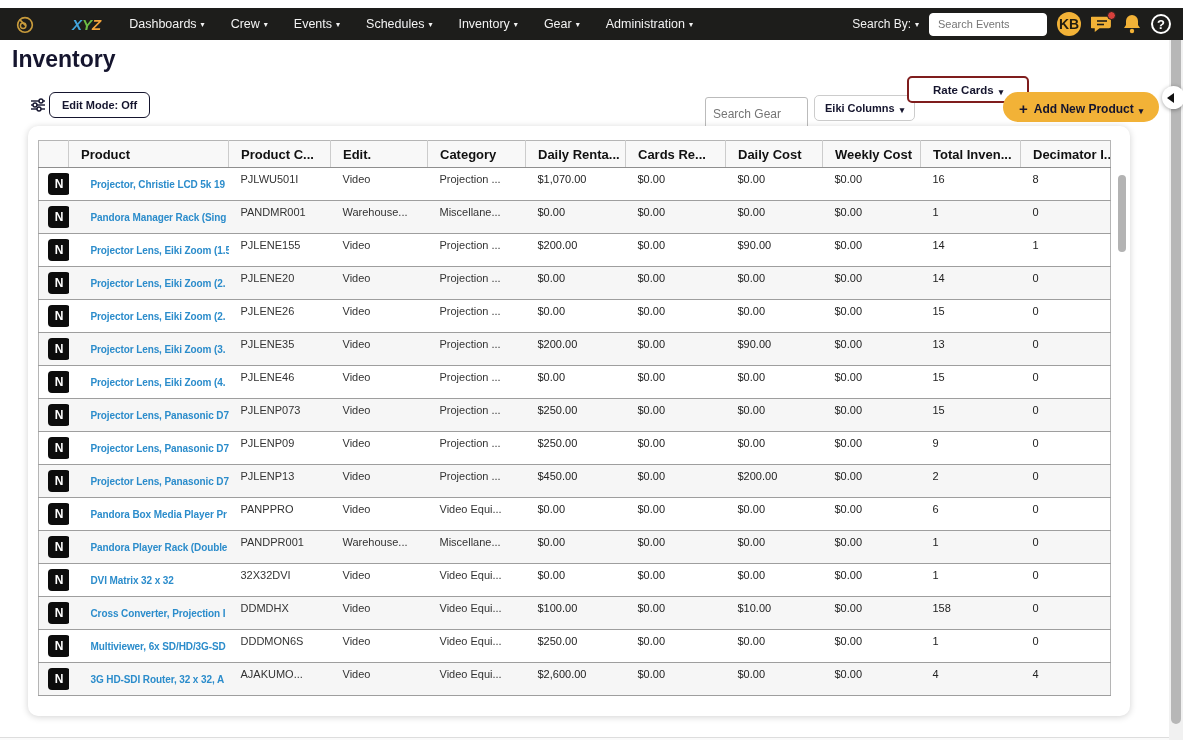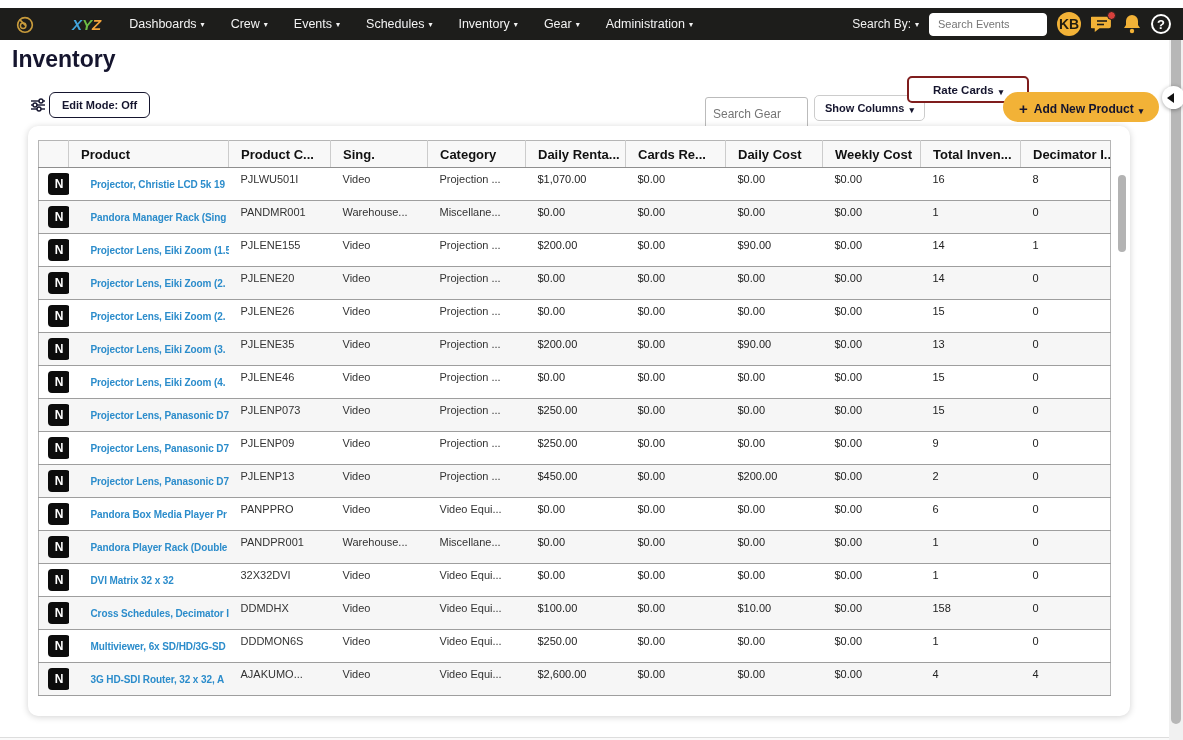--- a/index.html
+++ b/index.html
@@ -165,21 +165,21 @@
   <circle cx="5" cy="8" r="2" fill="#fff" stroke="#15152e" stroke-width="1.4"></circle>
   <line x1="1" y1="12" x2="15" y2="12" stroke="#15152e" stroke-width="1.4"></line>
   <circle cx="9" cy="12" r="2" fill="#fff" stroke="#15152e" stroke-width="1.4"></circle>
 </svg>
 
 <button class="btn edit-mode-btn">Edit Mode: Off</button>
 
 <input class="gear-search" type="text" placeholder="Search Gear" style="">
 
 <button class="btn show-columns-btn">
-  <span>Show Columns</span><span class="caret">▾</span>
+  <span>Eiki Columns</span><span class="caret">▾</span>
 </button>
 
 <button class="btn rate-cards-btn">
   <span>Rate Cards</span><span class="caret">▾</span>
 </button>
 
 <button class="btn add-product-btn">
   <span class="plus">+</span><span>Add New Product</span><span class="caret">▾</span>
 </button>
 
@@ -196,21 +196,21 @@
         <col style="width:97px">
       <col style="width:98px">
         <col style="width:100px">
         <col style="width:90px">
     </colgroup>
     <thead>
         <tr>
           <th></th>
           <th>Product</th>
           <th>Product C...</th>
-          <th>Sing.</th>
+          <th>Edit.</th>
           <th>Category</th>
           <th>Daily Renta...</th>
           <th>Cards Re...</th>
           <th>Daily Cost</th>
           <th>Weekly Cost</th>
           <th>Total Inven...</th>
           <th>Decimator I...</th>
         </tr>
       </thead>
     <tbody>
@@ -406,21 +406,21 @@
           <td class="num">$0.00</td>
           <td class="num">$0.00</td>
           <td class="num">$0.00</td>
           <td class="num">1</td>
           <td class="num">0</td>
         </tr>
         <tr>
           <td class="thumb-cell">
             <div class="thumb">N</div>
           </td>
-          <td class="product-cell"><a class="product-link">Cross Schedules, Decimator I</a></td>
+          <td class="product-cell"><a class="product-link">Cross Converter, Projection I</a></td>
           <td>DDMDHX</td>
           <td>Video</td>
           <td>Video Equi...</td>
           <td class="num">$100.00</td>
           <td class="num">$0.00</td>
           <td class="num">$10.00</td>
           <td class="num">$0.00</td>
           <td class="num">158</td>
           <td class="num">0</td>
         </tr>

